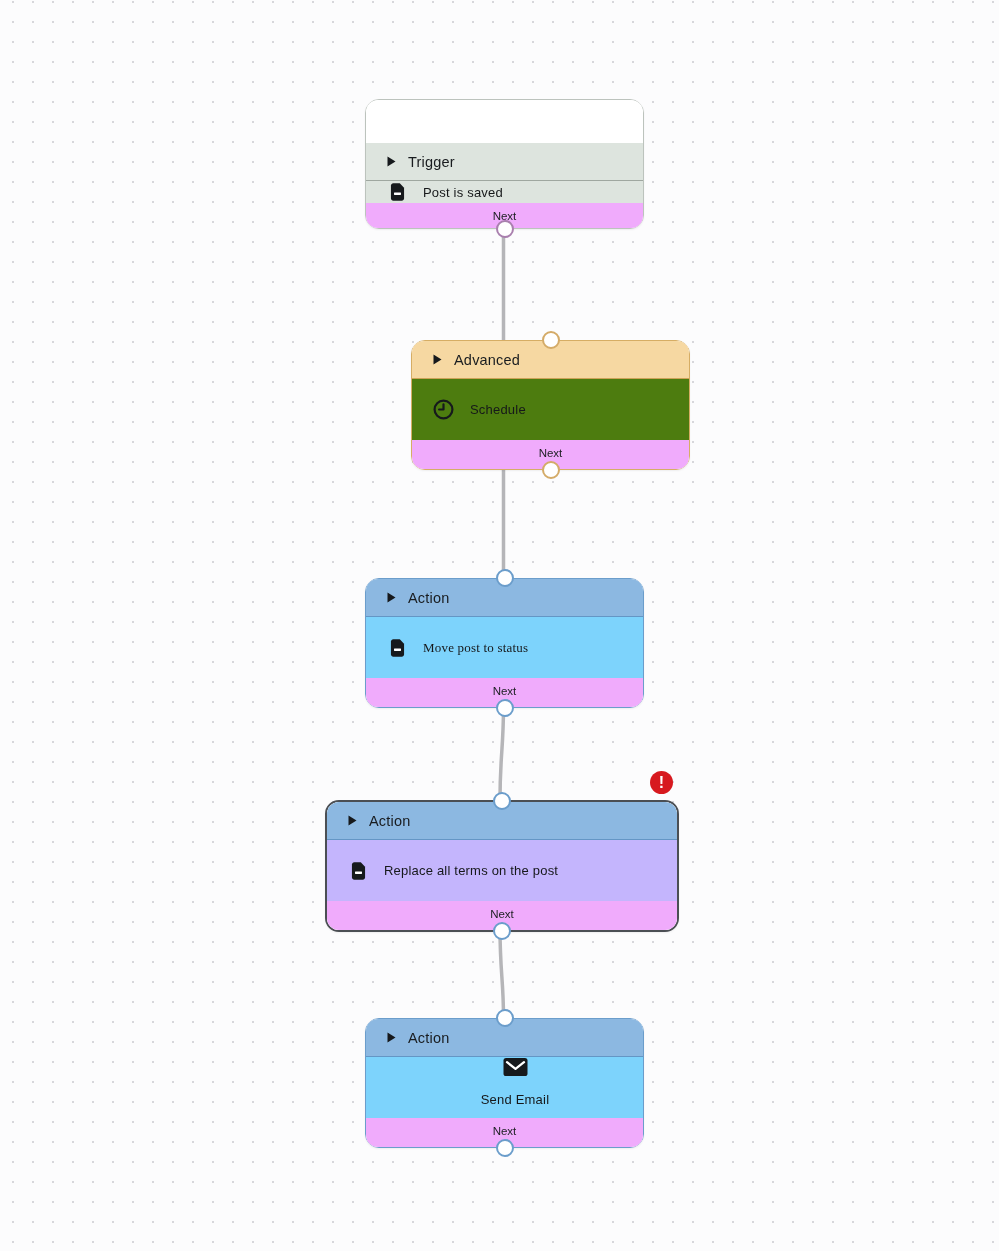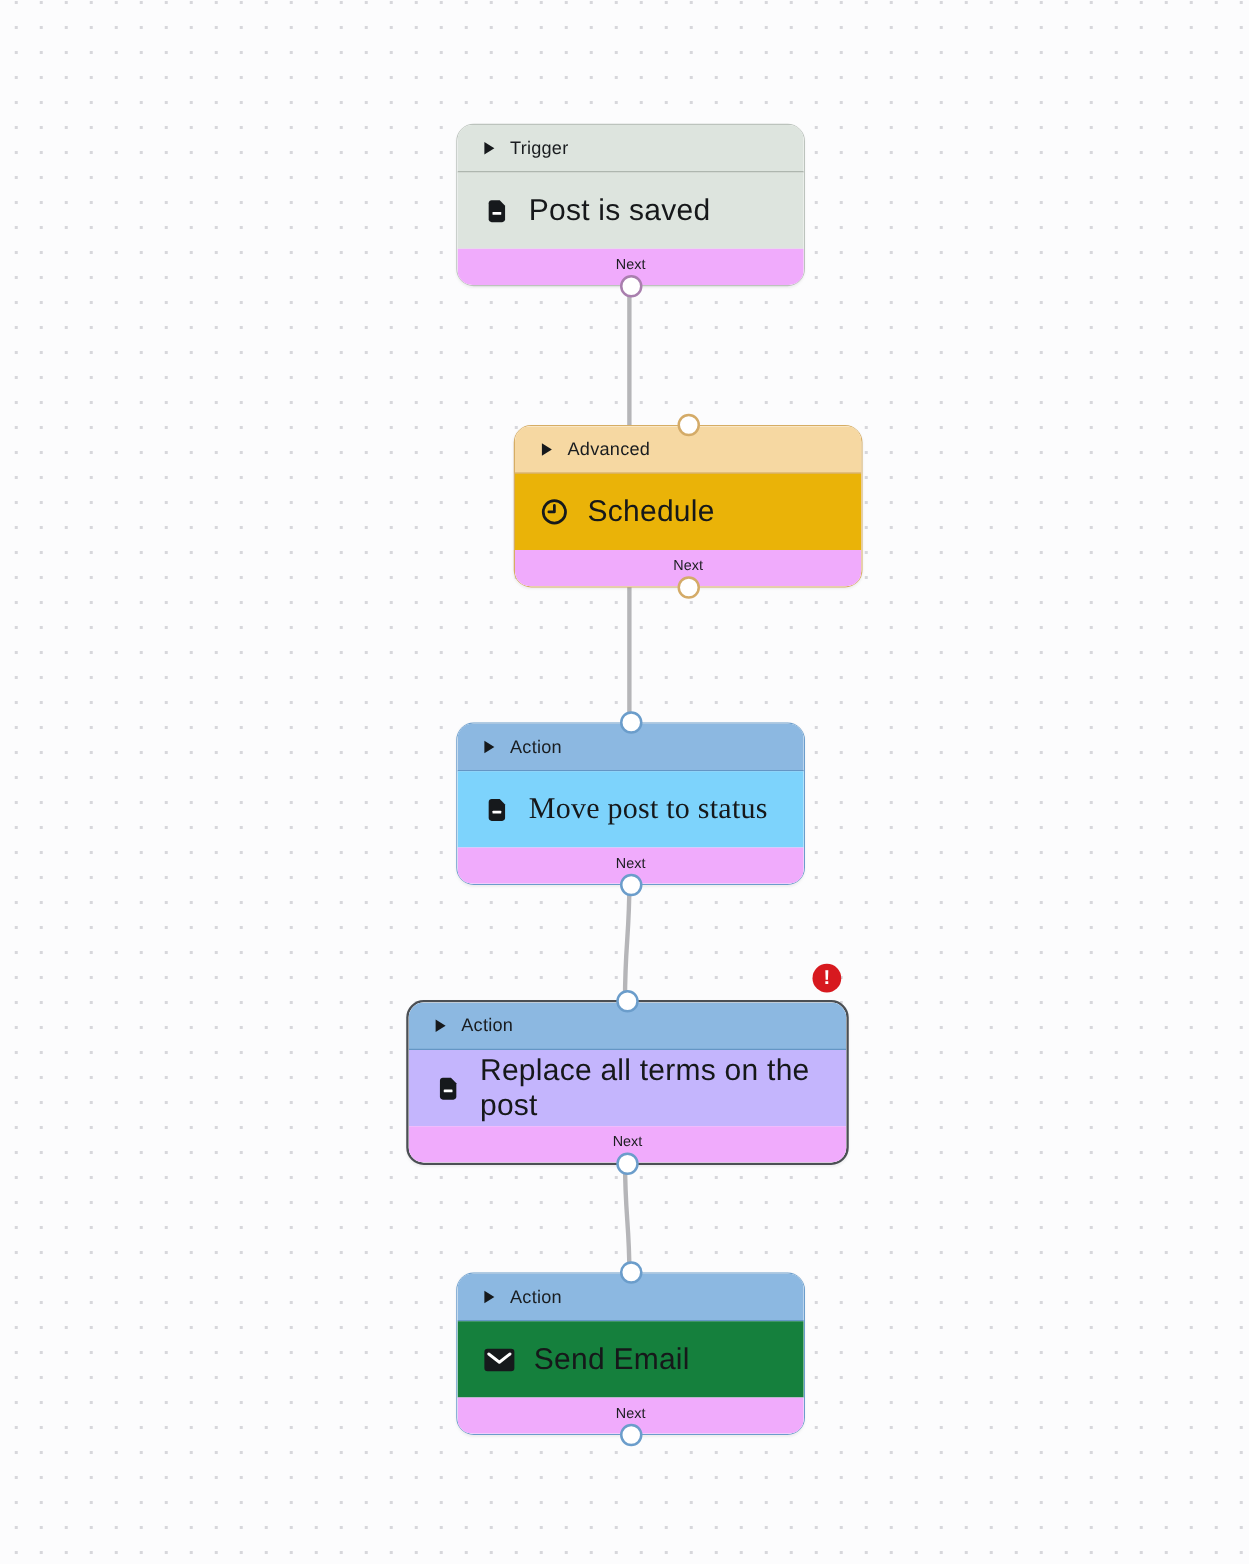--- a/index.html
+++ b/index.html
@@ -63,21 +63,21 @@
   .node-body {
     flex: 1 1 auto;
     display: flex;
     align-items: center;
     padding-left: 21px;
     gap: 15px;
   }
   .body-icon { display: inline-flex; }
   .body-icon svg { display: block; }
   .title {
-    font-size: 24px;
+    font-size: 13px;
     color: #16181a;
     letter-spacing: 0.2px;
   }
   .node-footer {
     flex: 0 0 29px;
     background: #f0abfc;
     text-align: center;
     padding-top: 3px;
     box-sizing: border-box;
   }
@@ -120,21 +120,21 @@
 
   <svg class="wires">
     <path d="M503.5 227 L503.5 340" stroke="#b5b5b8" stroke-width="3.5" fill="none" stroke-linecap="round"></path>
     <path d="M503.5 468 L503.5 578" stroke="#b5b5b8" stroke-width="3.5" fill="none" stroke-linecap="round"></path>
     <path d="M503.5 706 C503.5 748 500 756 500 800" stroke="#b5b5b8" stroke-width="3.5" fill="none" stroke-linecap="round"></path>
     <path d="M500 928 C500 972 503.5 980 503.5 1018" stroke="#b5b5b8" stroke-width="3.5" fill="none" stroke-linecap="round"></path>
   </svg>
 
   <div class="node n1" style="border-color: rgb(188, 195, 189);">
     <div class="node-box">
-      <div class="node-header" style="background-color: rgb(221, 228, 222); border-bottom-color: rgb(159, 167, 160);">
+      <div class="node-header" style="background-color: rgb(221, 228, 222); border-bottom-color: rgb(159, 167, 160); margin-top: 43px;">
         <span class="tri">
           <svg width="9" height="11" viewBox="0 0 9 11">
               <path d="M0.5 0.5 L8.5 5.5 L0.5 10.5 Z" fill="#16191c"></path>
             </svg>
         </span>
         <span class="cat">Trigger</span>
       </div>
       <div class="node-body" style="background-color: rgb(221, 228, 222);">
         <span class="body-icon">
           <svg width="21" height="22" viewBox="0 0 24 24">
@@ -154,21 +154,21 @@
   <div class="node n2" style="border-color: rgb(214, 173, 100);">
     <div class="node-box">
       <div class="node-header" style="background-color: rgb(246, 216, 162); border-bottom-color: rgb(205, 164, 88);">
         <span class="tri">
           <svg width="9" height="11" viewBox="0 0 9 11">
               <path d="M0.5 0.5 L8.5 5.5 L0.5 10.5 Z" fill="#16191c"></path>
             </svg>
         </span>
         <span class="cat">Advanced</span>
       </div>
-      <div class="node-body" style="background-color: #eab308; padding-left: 20px;">
+      <div class="node-body" style="background-color: #4d7c0f; padding-left: 20px;">
         <span class="body-icon">
           <svg width="23" height="23" viewBox="0 0 24 24" fill="none">
             <circle cx="12" cy="12" r="9.3" stroke="#16191c" stroke-width="2.3"></circle>
             <path d="M12 6.6 V12 H7.4" stroke="#16191c" stroke-width="2.3" stroke-linecap="round" stroke-linejoin="round"></path>
           </svg>
         </span>
         <span class="title">Schedule</span>
       </div>
       <div class="node-footer">
         <span class="next">Next</span>
@@ -238,21 +238,21 @@
   <div class="node n5" style="border-color: rgb(107, 157, 203);">
     <div class="node-box">
       <div class="node-header" style="background-color: rgb(140, 184, 225); border-bottom-color: rgb(100, 150, 197);">
         <span class="tri">
           <svg width="9" height="11" viewBox="0 0 9 11">
               <path d="M0.5 0.5 L8.5 5.5 L0.5 10.5 Z" fill="#16191c"></path>
             </svg>
         </span>
         <span class="cat">Action</span>
       </div>
-      <div class="node-body" style="background-color: #15803d;">
+      <div class="node-body" style="background-color: #7dd3fc; flex-direction: column;">
         <span class="body-icon">
           <svg width="25" height="20" viewBox="0 0 25 20">
             <rect x="0.5" y="1" width="24" height="18" rx="2.6" fill="#16191c"></rect>
             <path d="M4 5.2 L12.5 11.8 L21 5.2" stroke="#ffffff" stroke-width="2.3" fill="none" stroke-linecap="round" stroke-linejoin="round"></path>
           </svg>
         </span>
         <span class="title">Send Email</span>
       </div>
       <div class="node-footer">
         <span class="next">Next</span>

